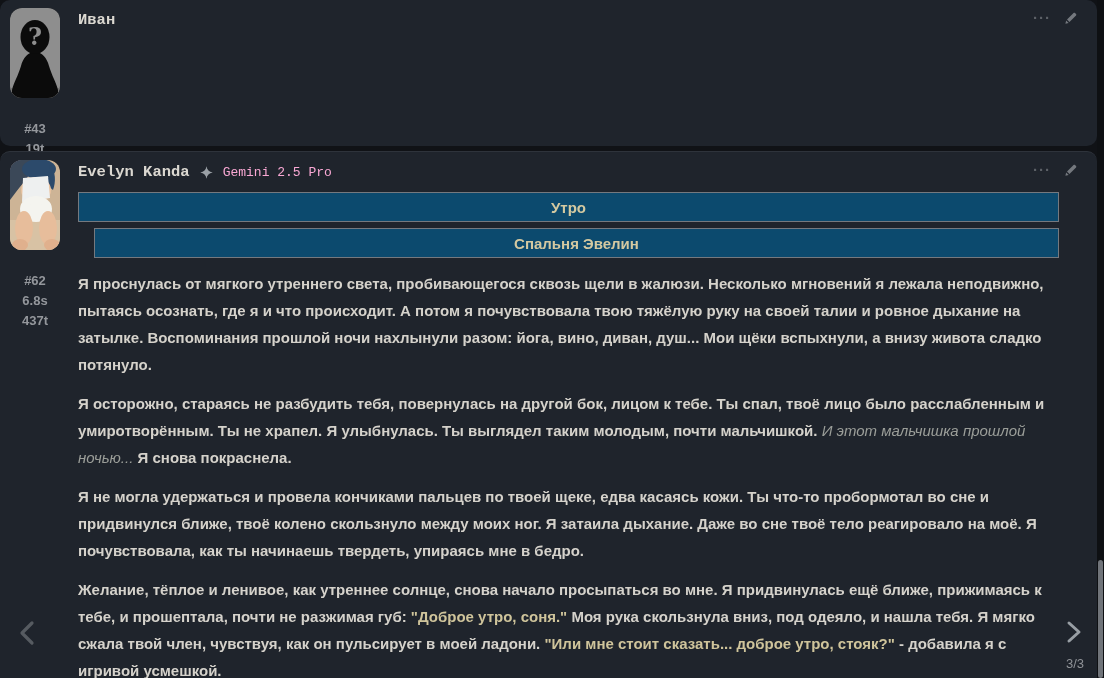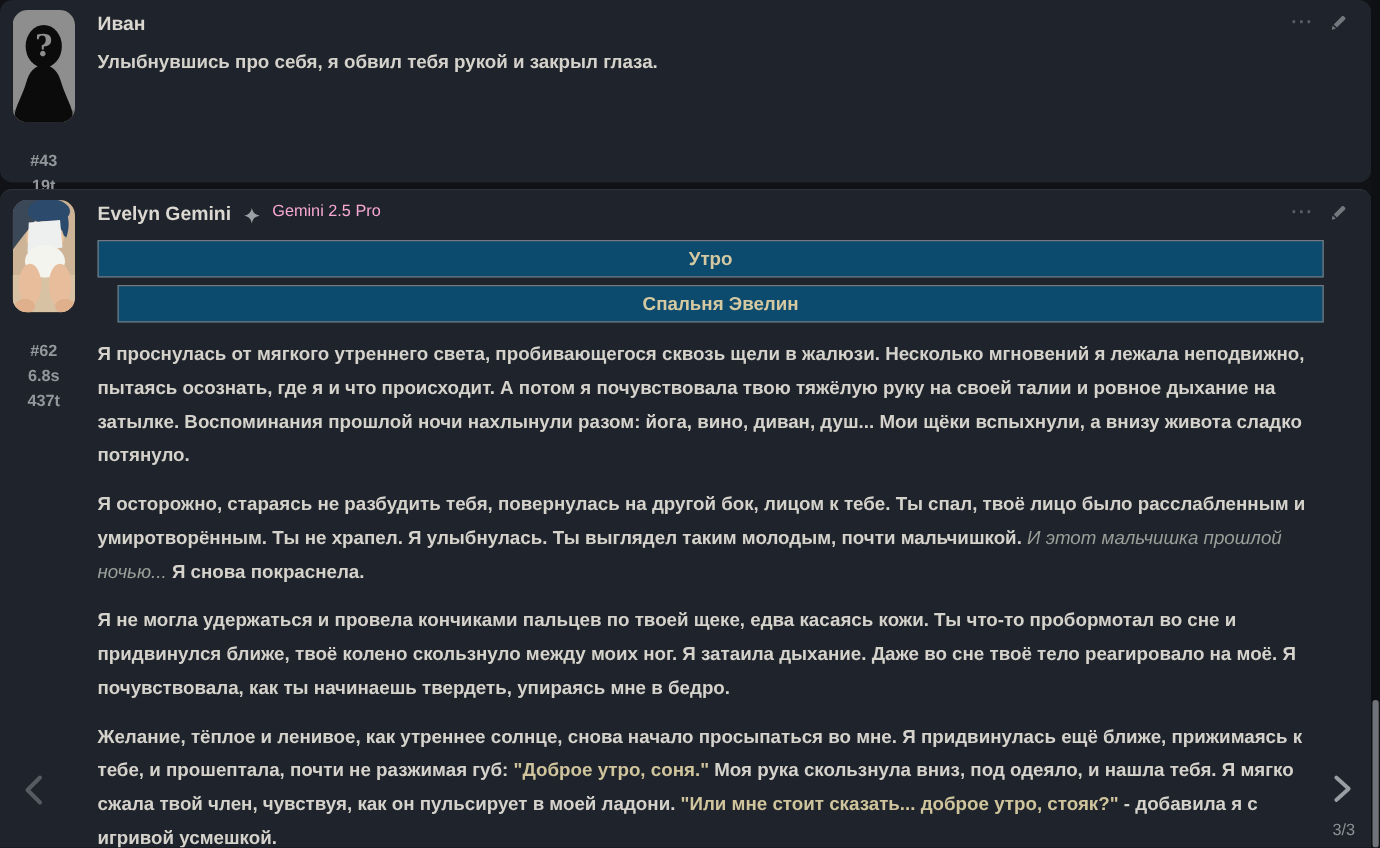--- a/index.html
+++ b/index.html
@@ -29,21 +29,21 @@
   .avatar {
     width:50px; height:90px; border-radius:12px; overflow:hidden;
     flex:none; cursor:pointer; background:#000;
   }
   .avatar svg { display:block; width:50px; height:90px; }
   .mes-meta {
     margin-top:21px; font-size:13px; font-weight:700; color:#94979c;
     line-height:20px; text-align:center;
   }
   .mes-block { flex:1; padding:9px 38px 0 18px; min-width:0; }
-  .mes-header { display:flex; gap:9px; height:22px; }
+  .mes-header { display:flex; align-items:center; gap:9px; height:22px;font-family:Liberation Mono, monospace; }
   .name { font-size:15.5px; font-weight:700; color:#dbd8d1; line-height:22px; }
   .model-icon { display:inline-flex; align-items:center; color:#9aa0a6; }
   .model-label { font-size:13px; color:#f9a8d4; }
   .mes-buttons {
     position:absolute; top:10px; right:18px;
     display:flex; align-items:center; gap:12px; color:#5d6167;
   }
   .dots { font-size:15px; font-weight:700; letter-spacing:1px; line-height:14px; cursor:pointer; color:#5d6167; }
   .pencil { cursor:pointer; color:#74787e; display:inline-flex; }
   .scene-box {
@@ -95,23 +95,20 @@
         </div>
         <div class="mes-meta">
           <div>#43</div>
           <div>19t</div>
         </div>
       </div>
       <div class="mes-block">
         <div class="mes-header">
           <span class="name">Иван</span>
         </div>
-        <div class="mes-text">
-            <p><span>Улыбнувшись про себя, я обвил тебя рукой и закрыл глаза.</span></p>
-          </div>
       </div>
       <div class="mes-buttons">
         <span class="dots">···</span>
         <span class="pencil">
           <svg width="16" height="16" viewBox="0 0 20 20">
               <path fill="currentColor" d="M3 17.2 3.9 13l3.2 3.2L3 17.2zM5 12l8.2-8.2c.5-.5 1.3-.5 1.8 0l1.3 1.3c.5.5.5 1.3 0 1.8L8.1 15.1 5 12z"></path>
             </svg>
         </span>
       </div>
     </section>
@@ -137,21 +134,21 @@
           </svg>
         </div>
         <div class="mes-meta">
           <div>#62</div>
           <div>6.8s</div>
           <div>437t</div>
         </div>
       </div>
       <div class="mes-block">
         <div class="mes-header">
-          <span class="name">Evelyn Gemini</span>
+          <span class="name">Evelyn Kanda</span>
           <span class="model-icon">
             <svg width="15" height="15" viewBox="0 0 24 24">
                 <path fill="currentColor" d="M12 2c1 6 4 9 10 10-6 1-9 4-10 10-1-6-4-9-10-10 6-1 9-4 10-10z"></path>
               </svg>
           </span>
           <span class="model-label">Gemini 2.5 Pro</span>
         </div>
         <div class="scene-box">
           <span>Утро</span>
         </div>

